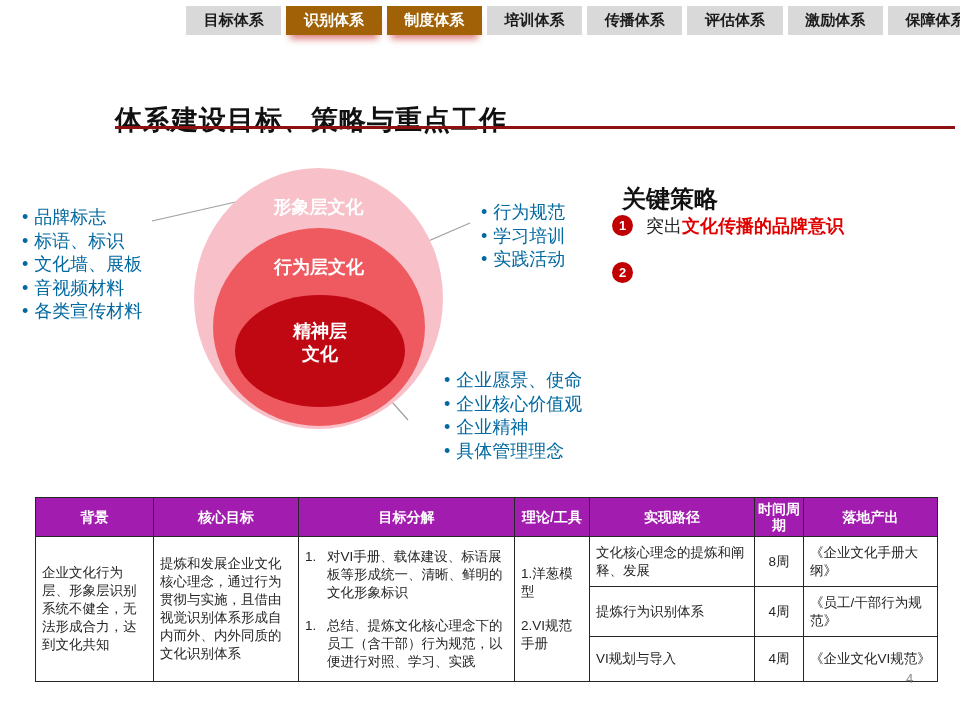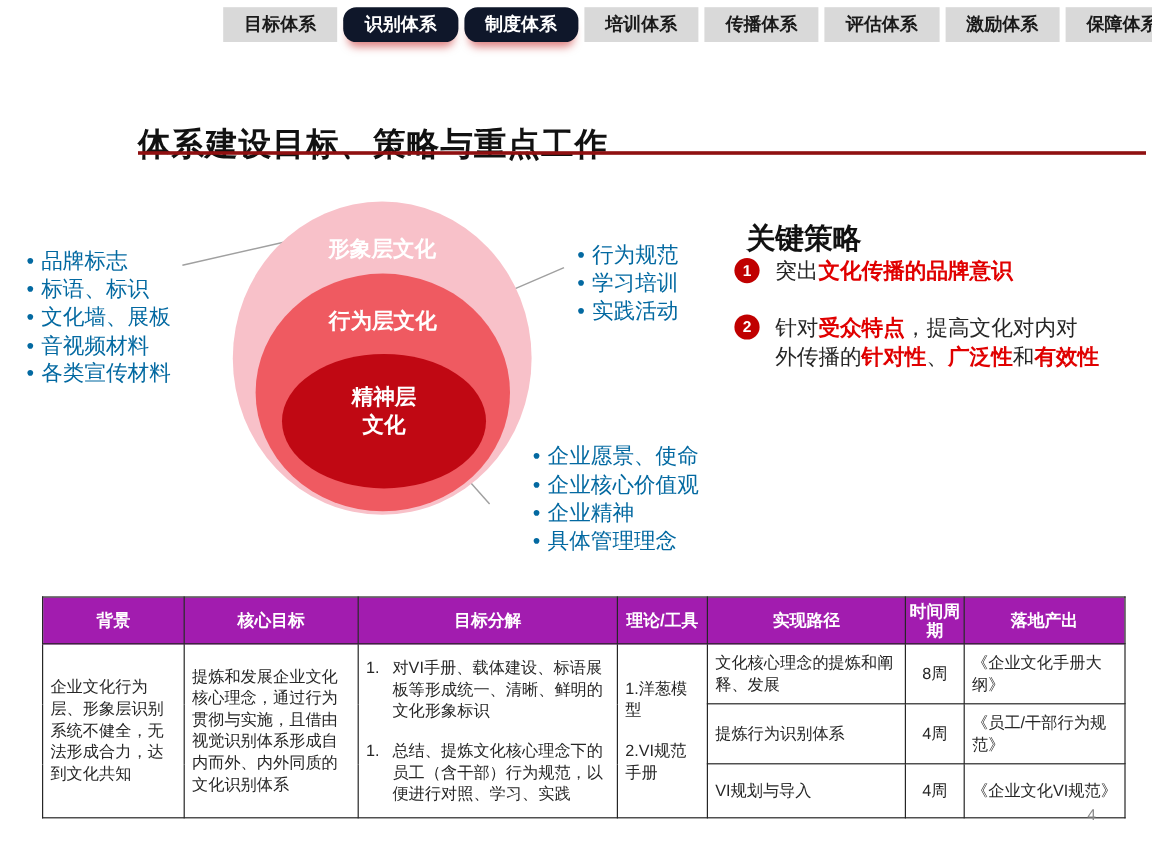--- a/index.html
+++ b/index.html
@@ -3,21 +3,21 @@
 <meta charset="utf-8">
 <style>
   html,body{margin:0;padding:0;background:#fff;}
   body{font-family:"Liberation Sans","DejaVu Sans",sans-serif;}
   .slide{position:relative;width:960px;height:720px;background:#ffffff;overflow:hidden;}
 
   
   .nav{position:absolute;left:186px;top:6px;width:797px;height:29px;display:flex;gap:5px;}
   .tab{flex:1;display:flex;align-items:center;justify-content:center;
        background:#d9d9d9;color:#1a1a1a;font-size:15px;font-weight:bold;cursor:pointer;}
-  .tab.active{background:#0f172a;color:#ffffff;box-shadow:0 8px 7px -4px rgba(192,0,0,.5);border-radius:11px;}
+  .tab.active{background:#a16207;color:#ffffff;box-shadow:0 8px 7px -4px rgba(192,0,0,.5);}
 
   
   .page-title{position:absolute;left:115px;top:84px;font-size:27px;font-weight:bold;color:#111;letter-spacing:1px;}
   .title-rule{position:absolute;left:115px;top:126px;width:840px;height:3px;background:#8f1011;}
 
   
   .circle{position:absolute;border-radius:50%;}
   .onion-label{position:absolute;color:#fff;font-weight:bold;font-size:18px;text-align:center;
                white-space:pre-line;line-height:23px;}
 
@@ -106,22 +106,20 @@
     </ul>
 
   <h2 class="strategy-heading">关键策略</h2>
   <div class="strategy-items" id="strategy-items">
       <div class="strategy-item">
         <span class="badge">1</span>
         <span class="strategy-text"><span class="seg">突出</span><span class="seg red">文化传播的品牌意识</span></span>
       </div>
       <div class="strategy-item">
         <span class="badge">2</span>
-        <span class="strategy-text"><span class="seg">针对</span><span class="seg red">受众特点</span><span class="seg">，提高文化对内对
-外传播的</span><span class="seg red">针对性</span><span class="seg">、</span><span class="seg red">广泛性</span><span class="seg">和</span><span class="seg red">有效性</span></span>
       </div>
     </div>
 
   <table class="tbl" id="main-table">
     <colgroup>
       <col style="width:118px">
         <col style="width:145px">
         <col style="width:216px">
       <col style="width:75px">
         <col style="width:165px">

